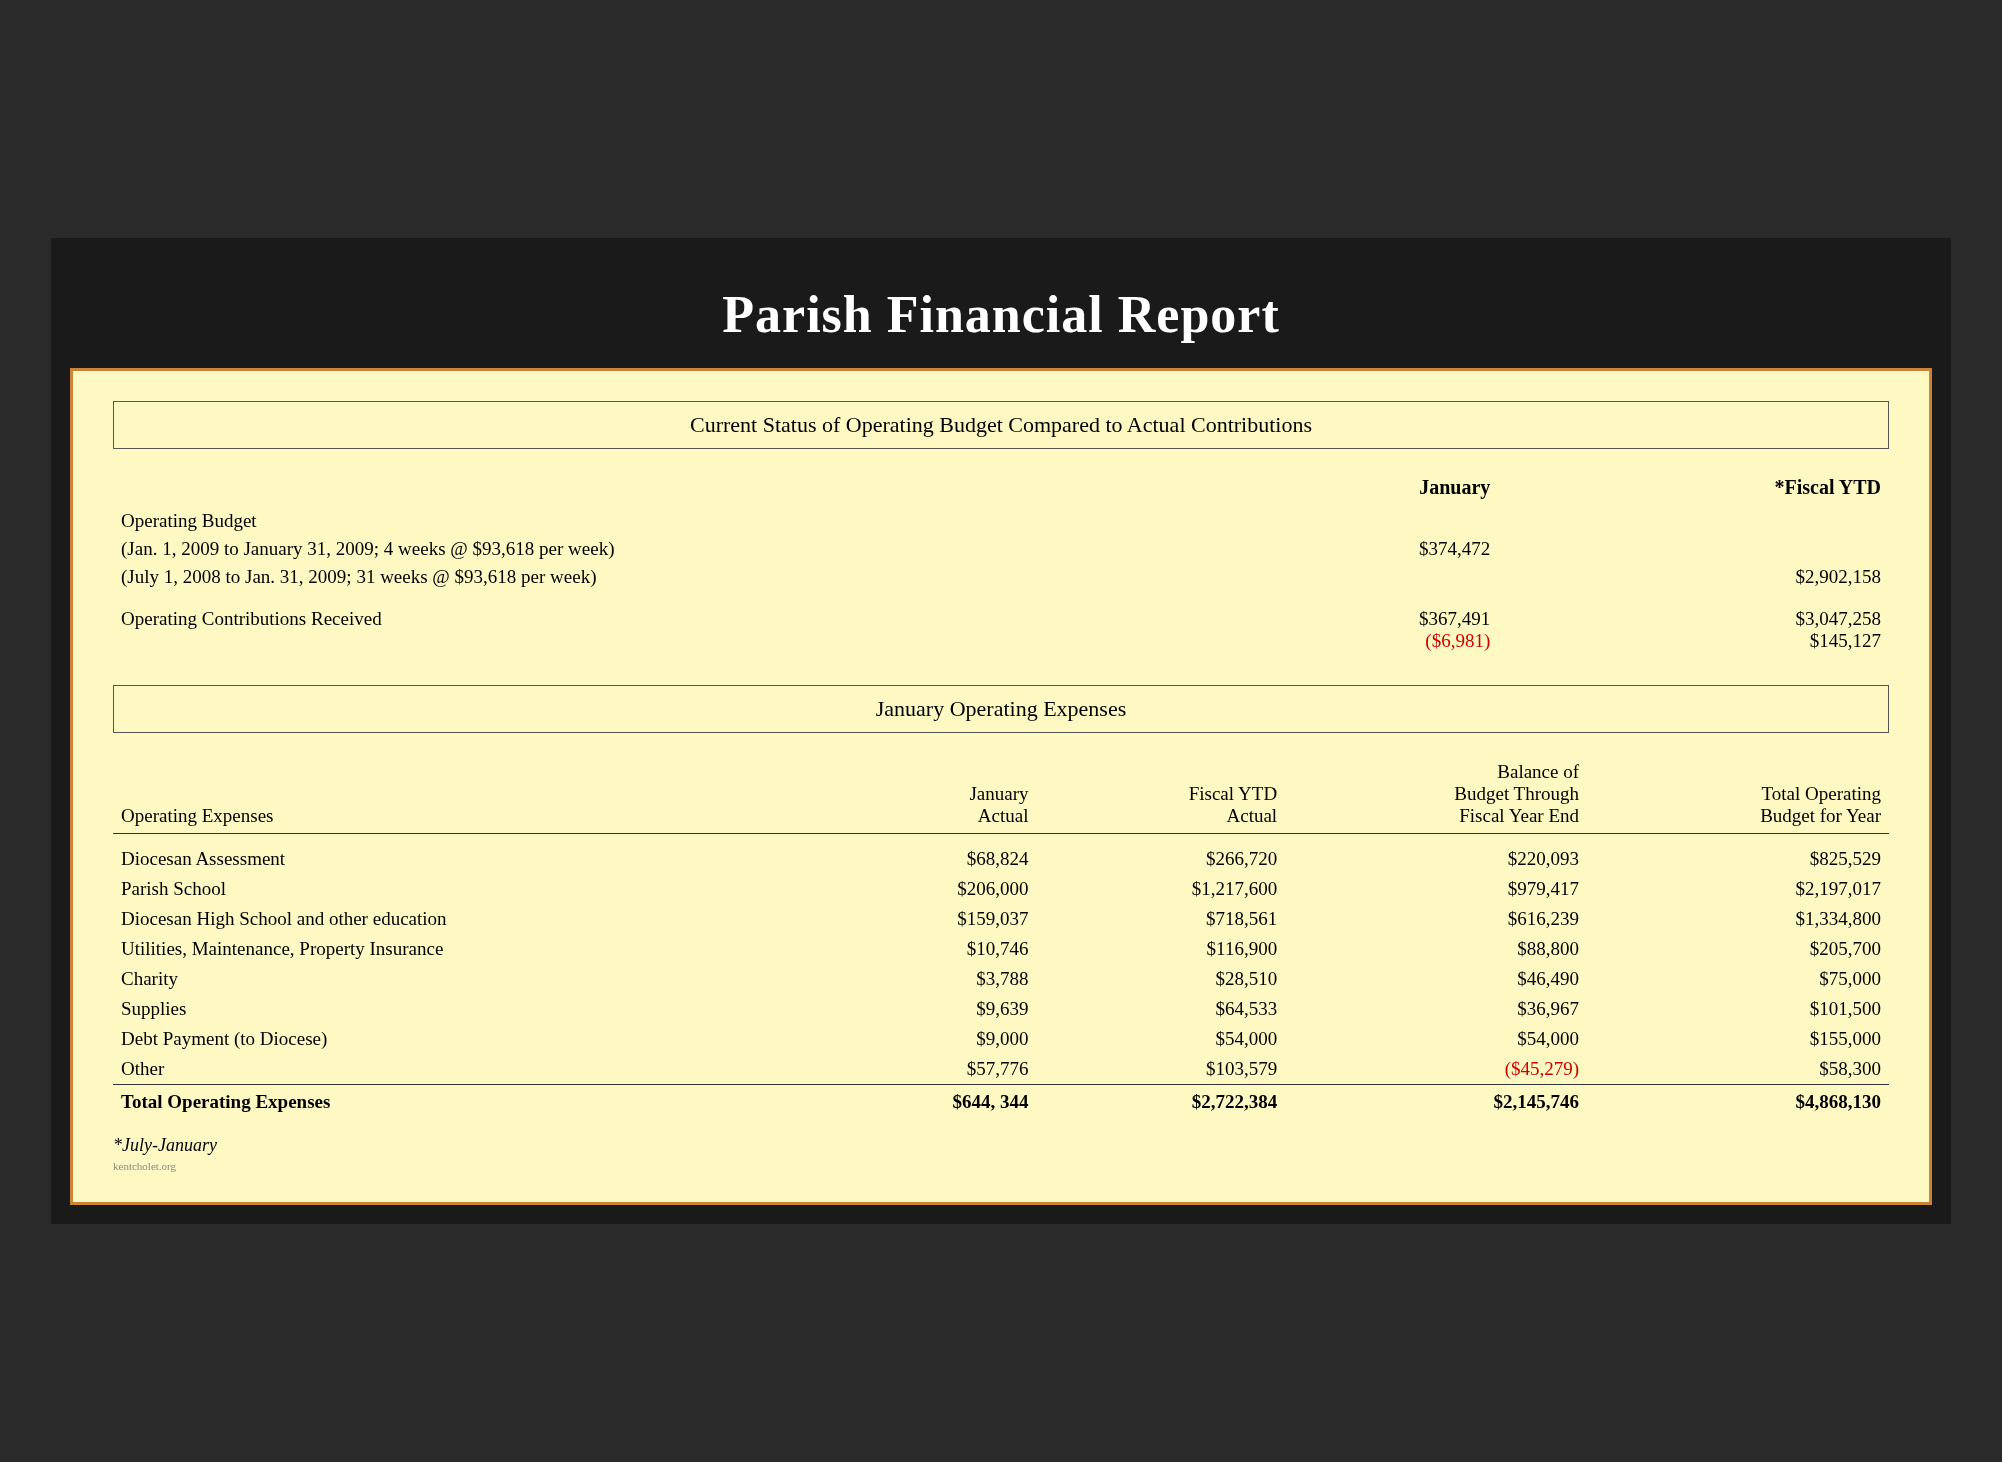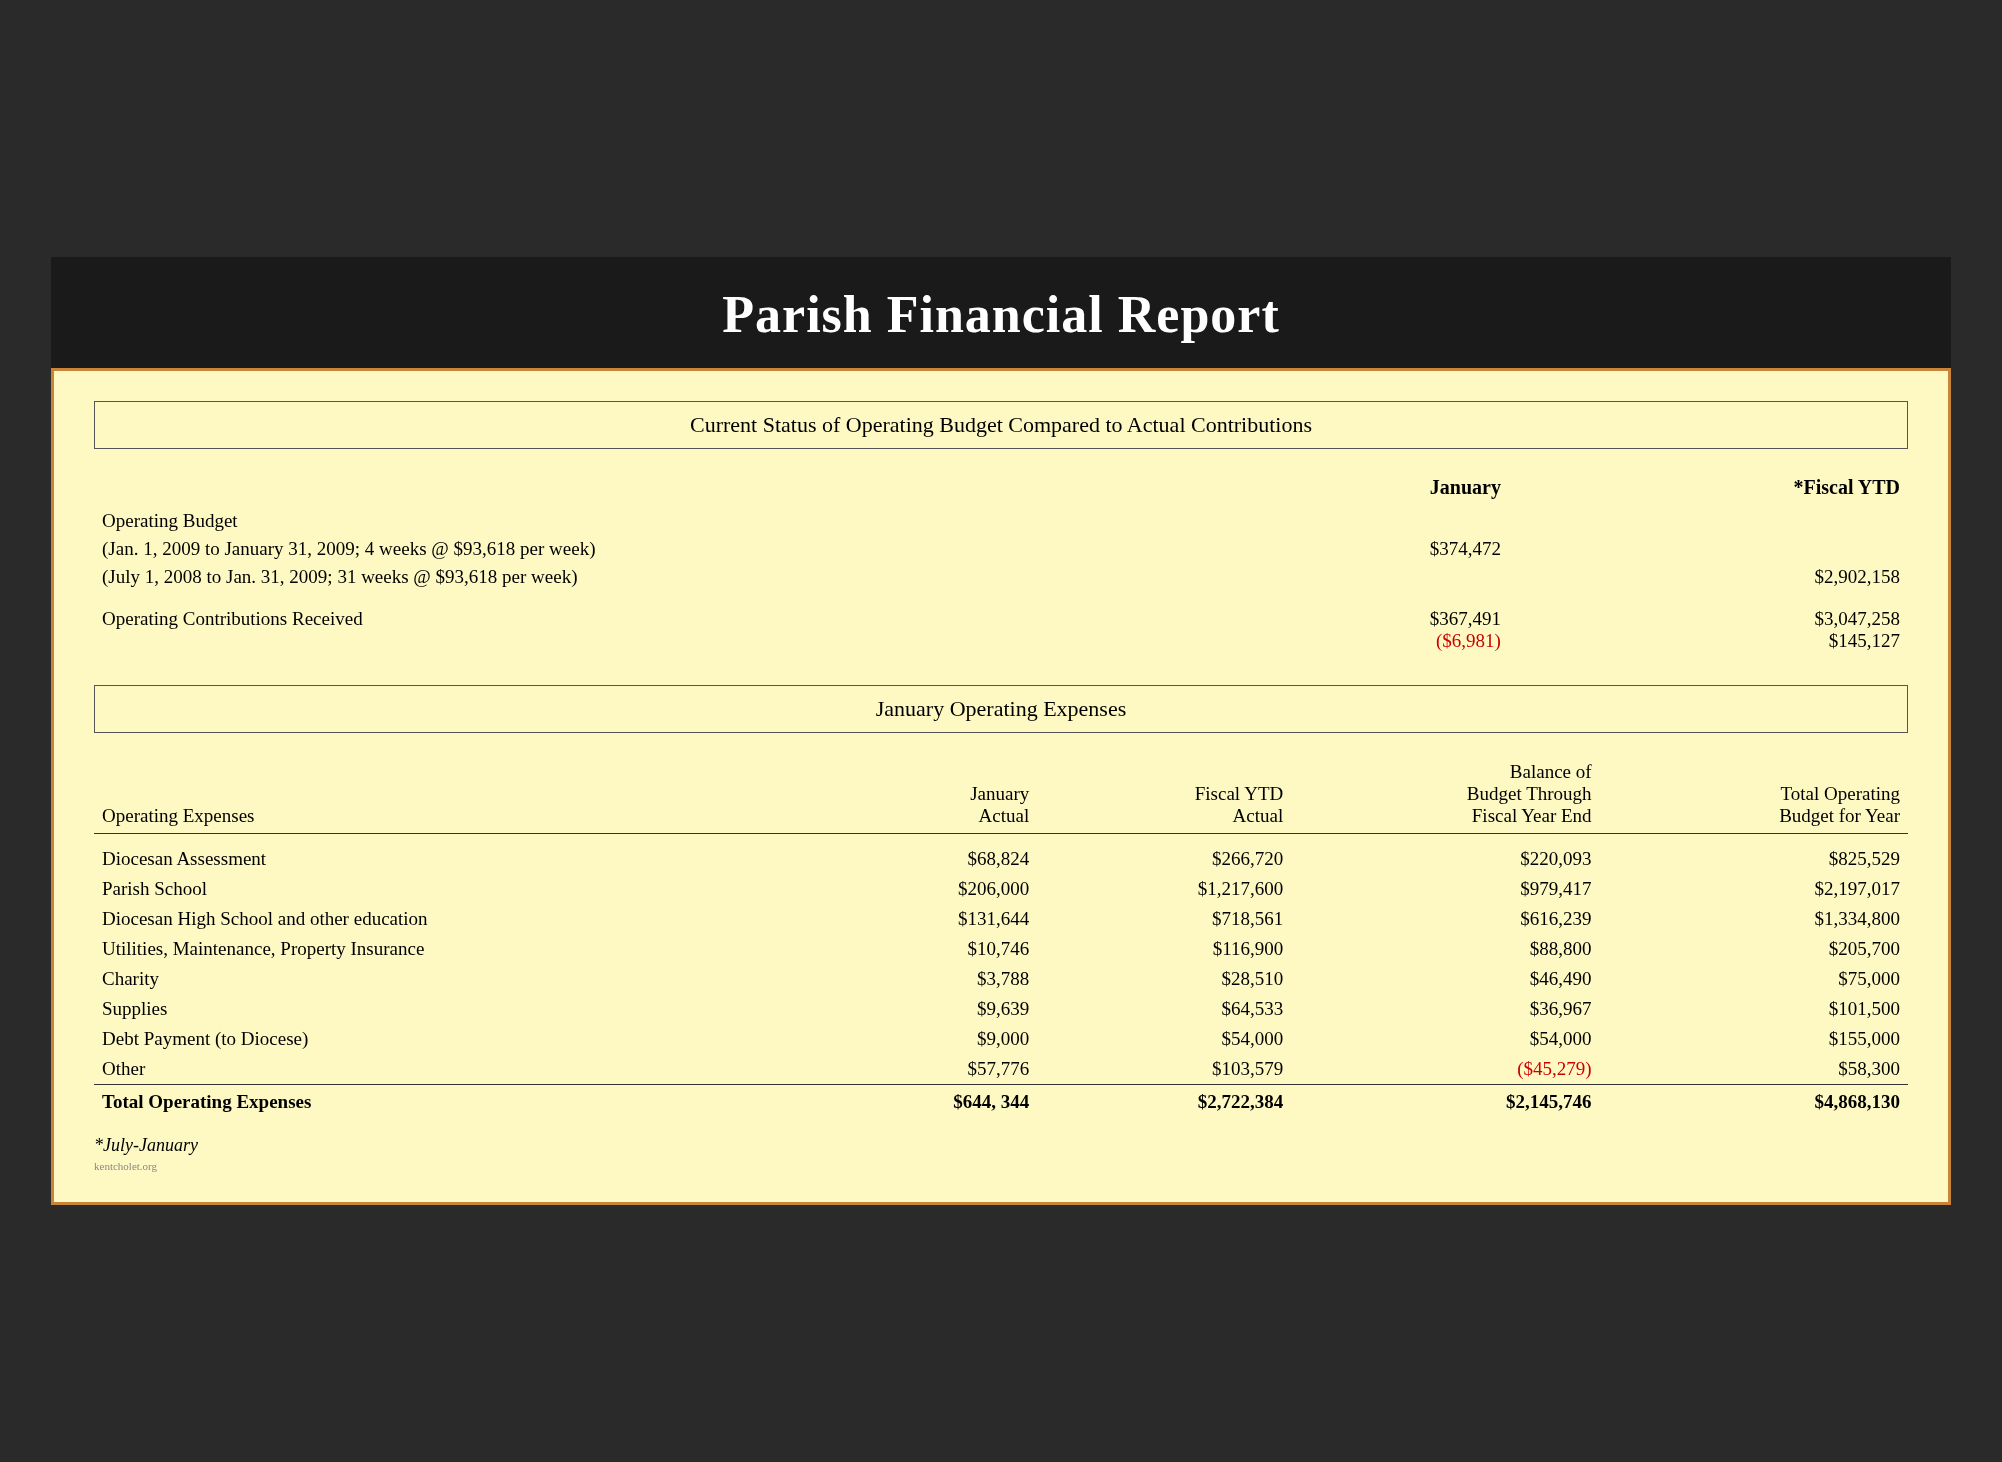--- a/index.html
+++ b/index.html
@@ -7,21 +7,21 @@
       background: #2a2a2a;
       font-family: 'Times New Roman', Times, serif;
       display: flex;
       justify-content: center;
       align-items: center;
       min-height: 100vh;
       padding: 20px;
     }
     .outer-container {
       background: #1a1a1a;
-      padding: 0;
+      padding: 19px;
       width: 1900px;
       max-width: 100%;
     }
     .header-bar {
       background: #1a1a1a;
       padding: 28px 20px 24px;
       text-align: center;
     }
     .header-bar h1 {
       color: #ffffff;
@@ -204,21 +204,21 @@
   </tr>
             <tr>
     <td class="col-e-label">Parish School</td>
     <td class="col-e-jan">$206,000</td>
     <td class="col-e-ytd">$1,217,600</td>
     <td class="col-e-balance">$979,417</td>
     <td class="col-e-total">$2,197,017</td>
   </tr>
             <tr>
     <td class="col-e-label">Diocesan High School and other education</td>
-    <td class="col-e-jan">$131,644</td>
+    <td class="col-e-jan">$159,037</td>
     <td class="col-e-ytd">$718,561</td>
     <td class="col-e-balance">$616,239</td>
     <td class="col-e-total">$1,334,800</td>
   </tr>
             <tr>
     <td class="col-e-label">Utilities, Maintenance, Property Insurance</td>
     <td class="col-e-jan">$10,746</td>
     <td class="col-e-ytd">$116,900</td>
     <td class="col-e-balance">$88,800</td>
     <td class="col-e-total">$205,700</td>

